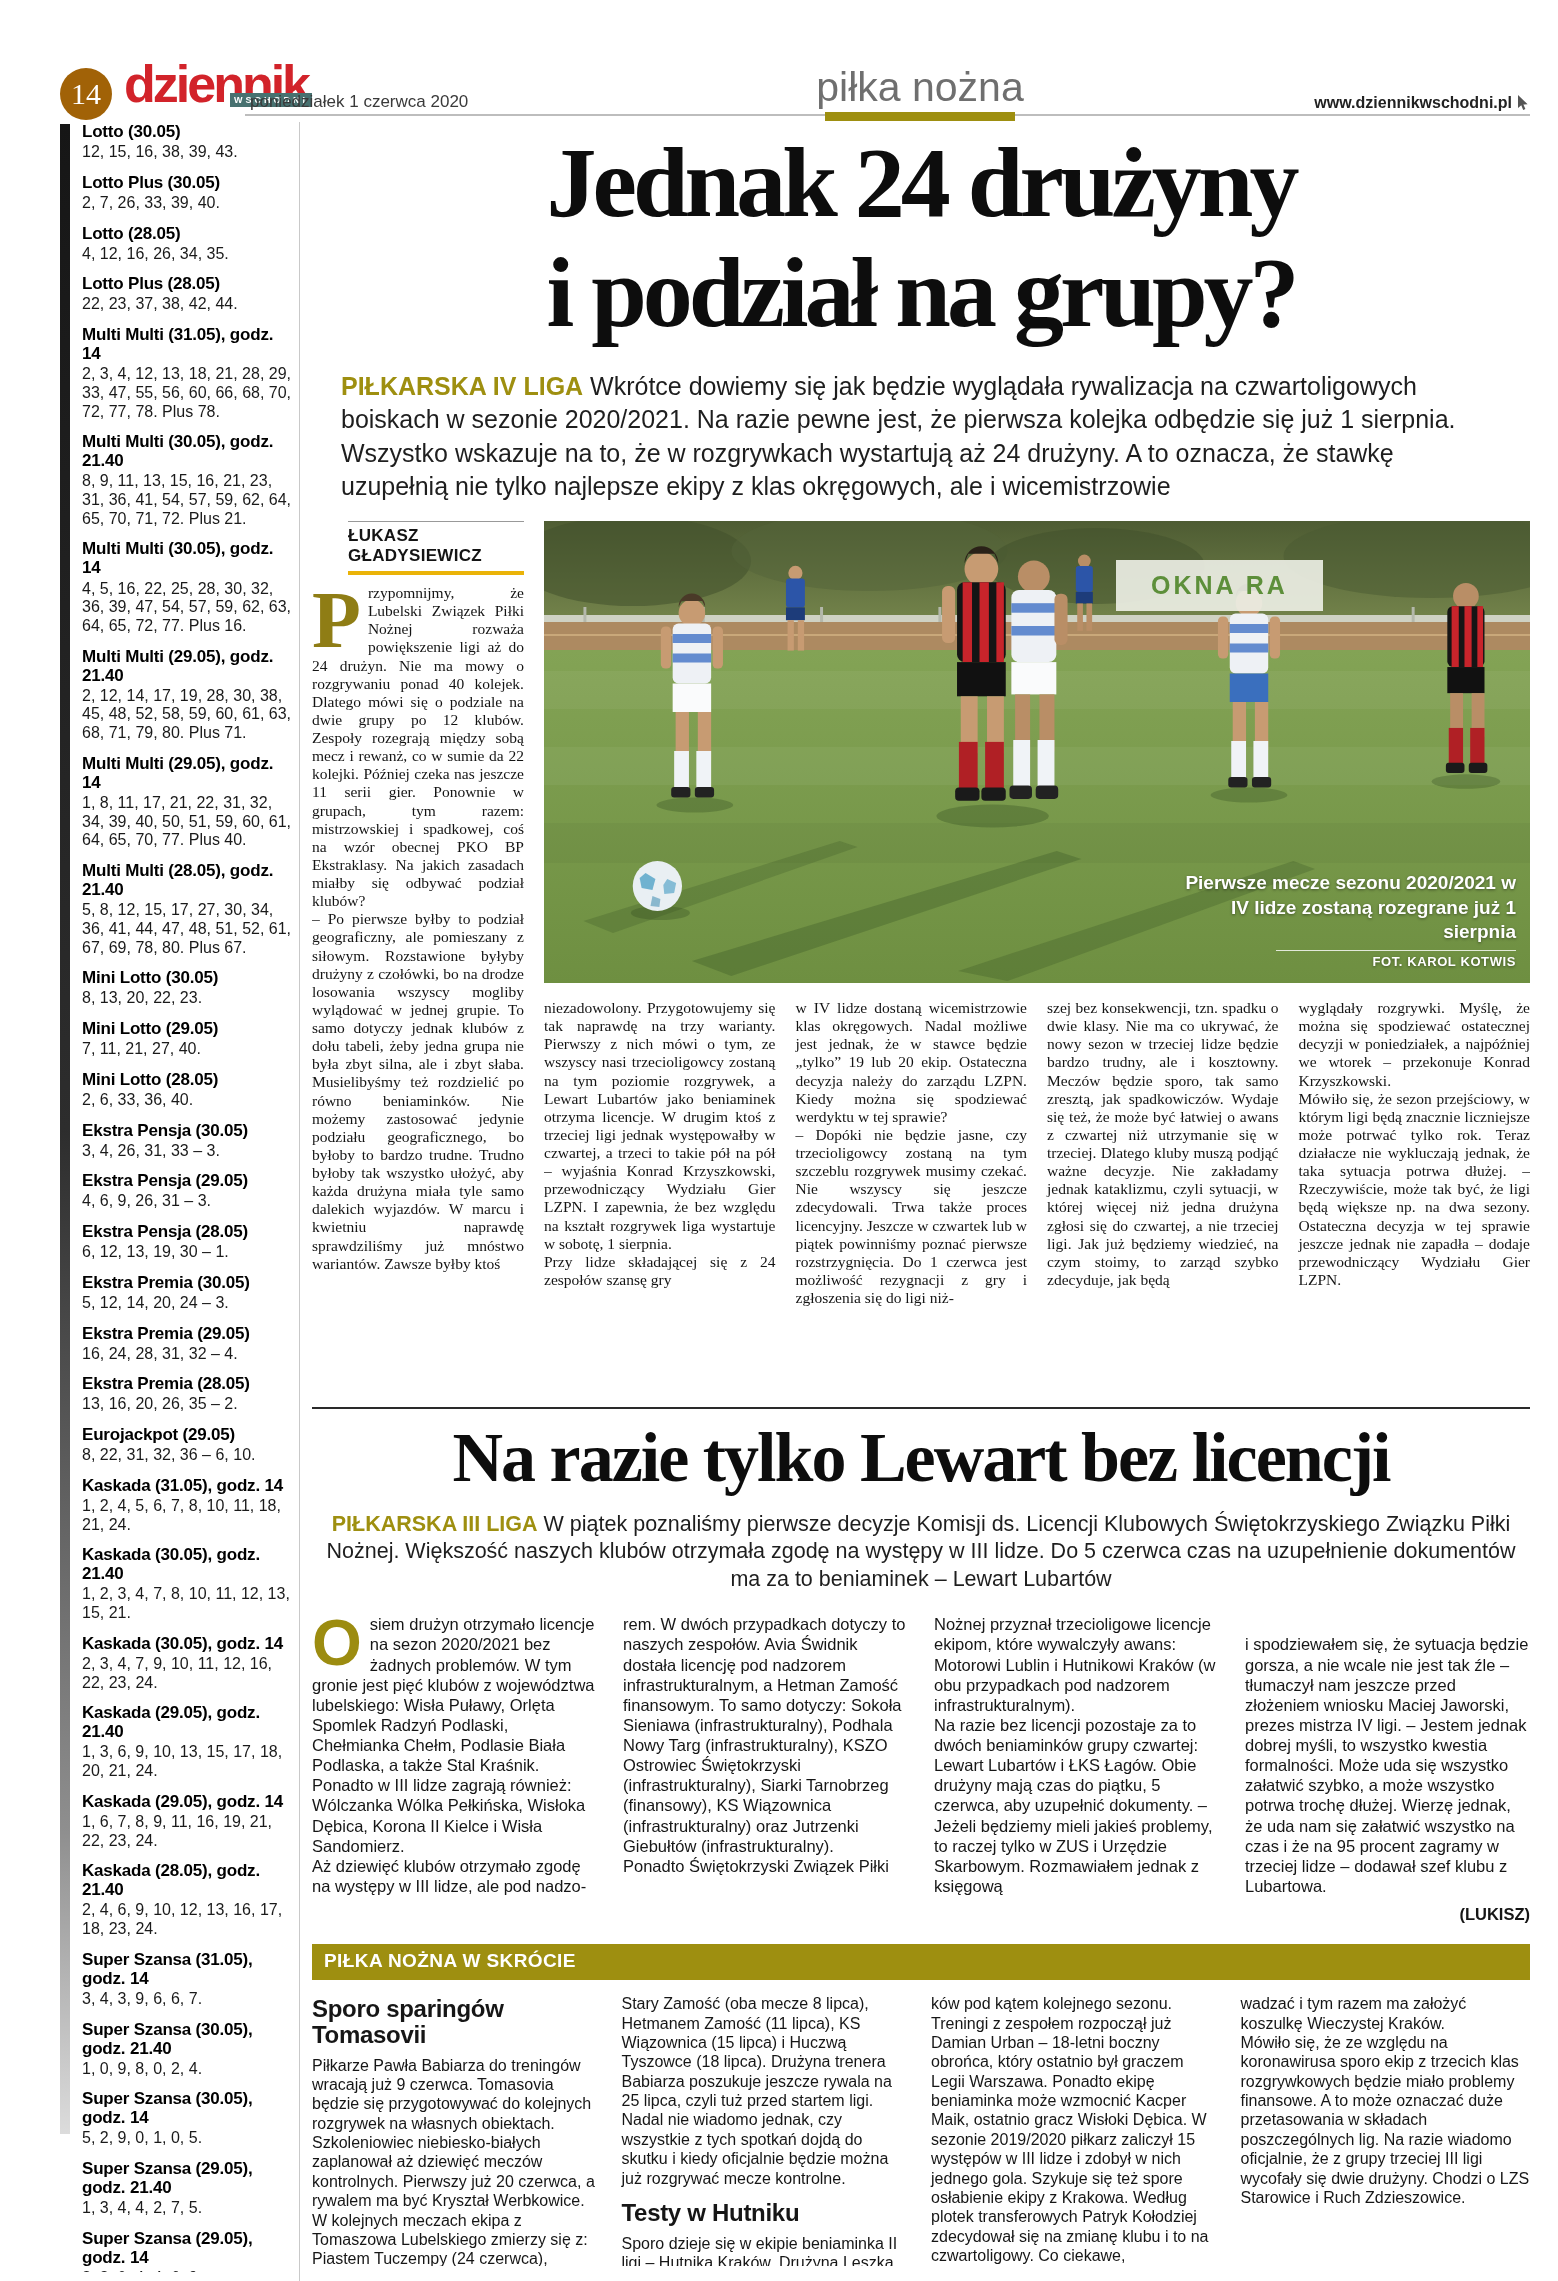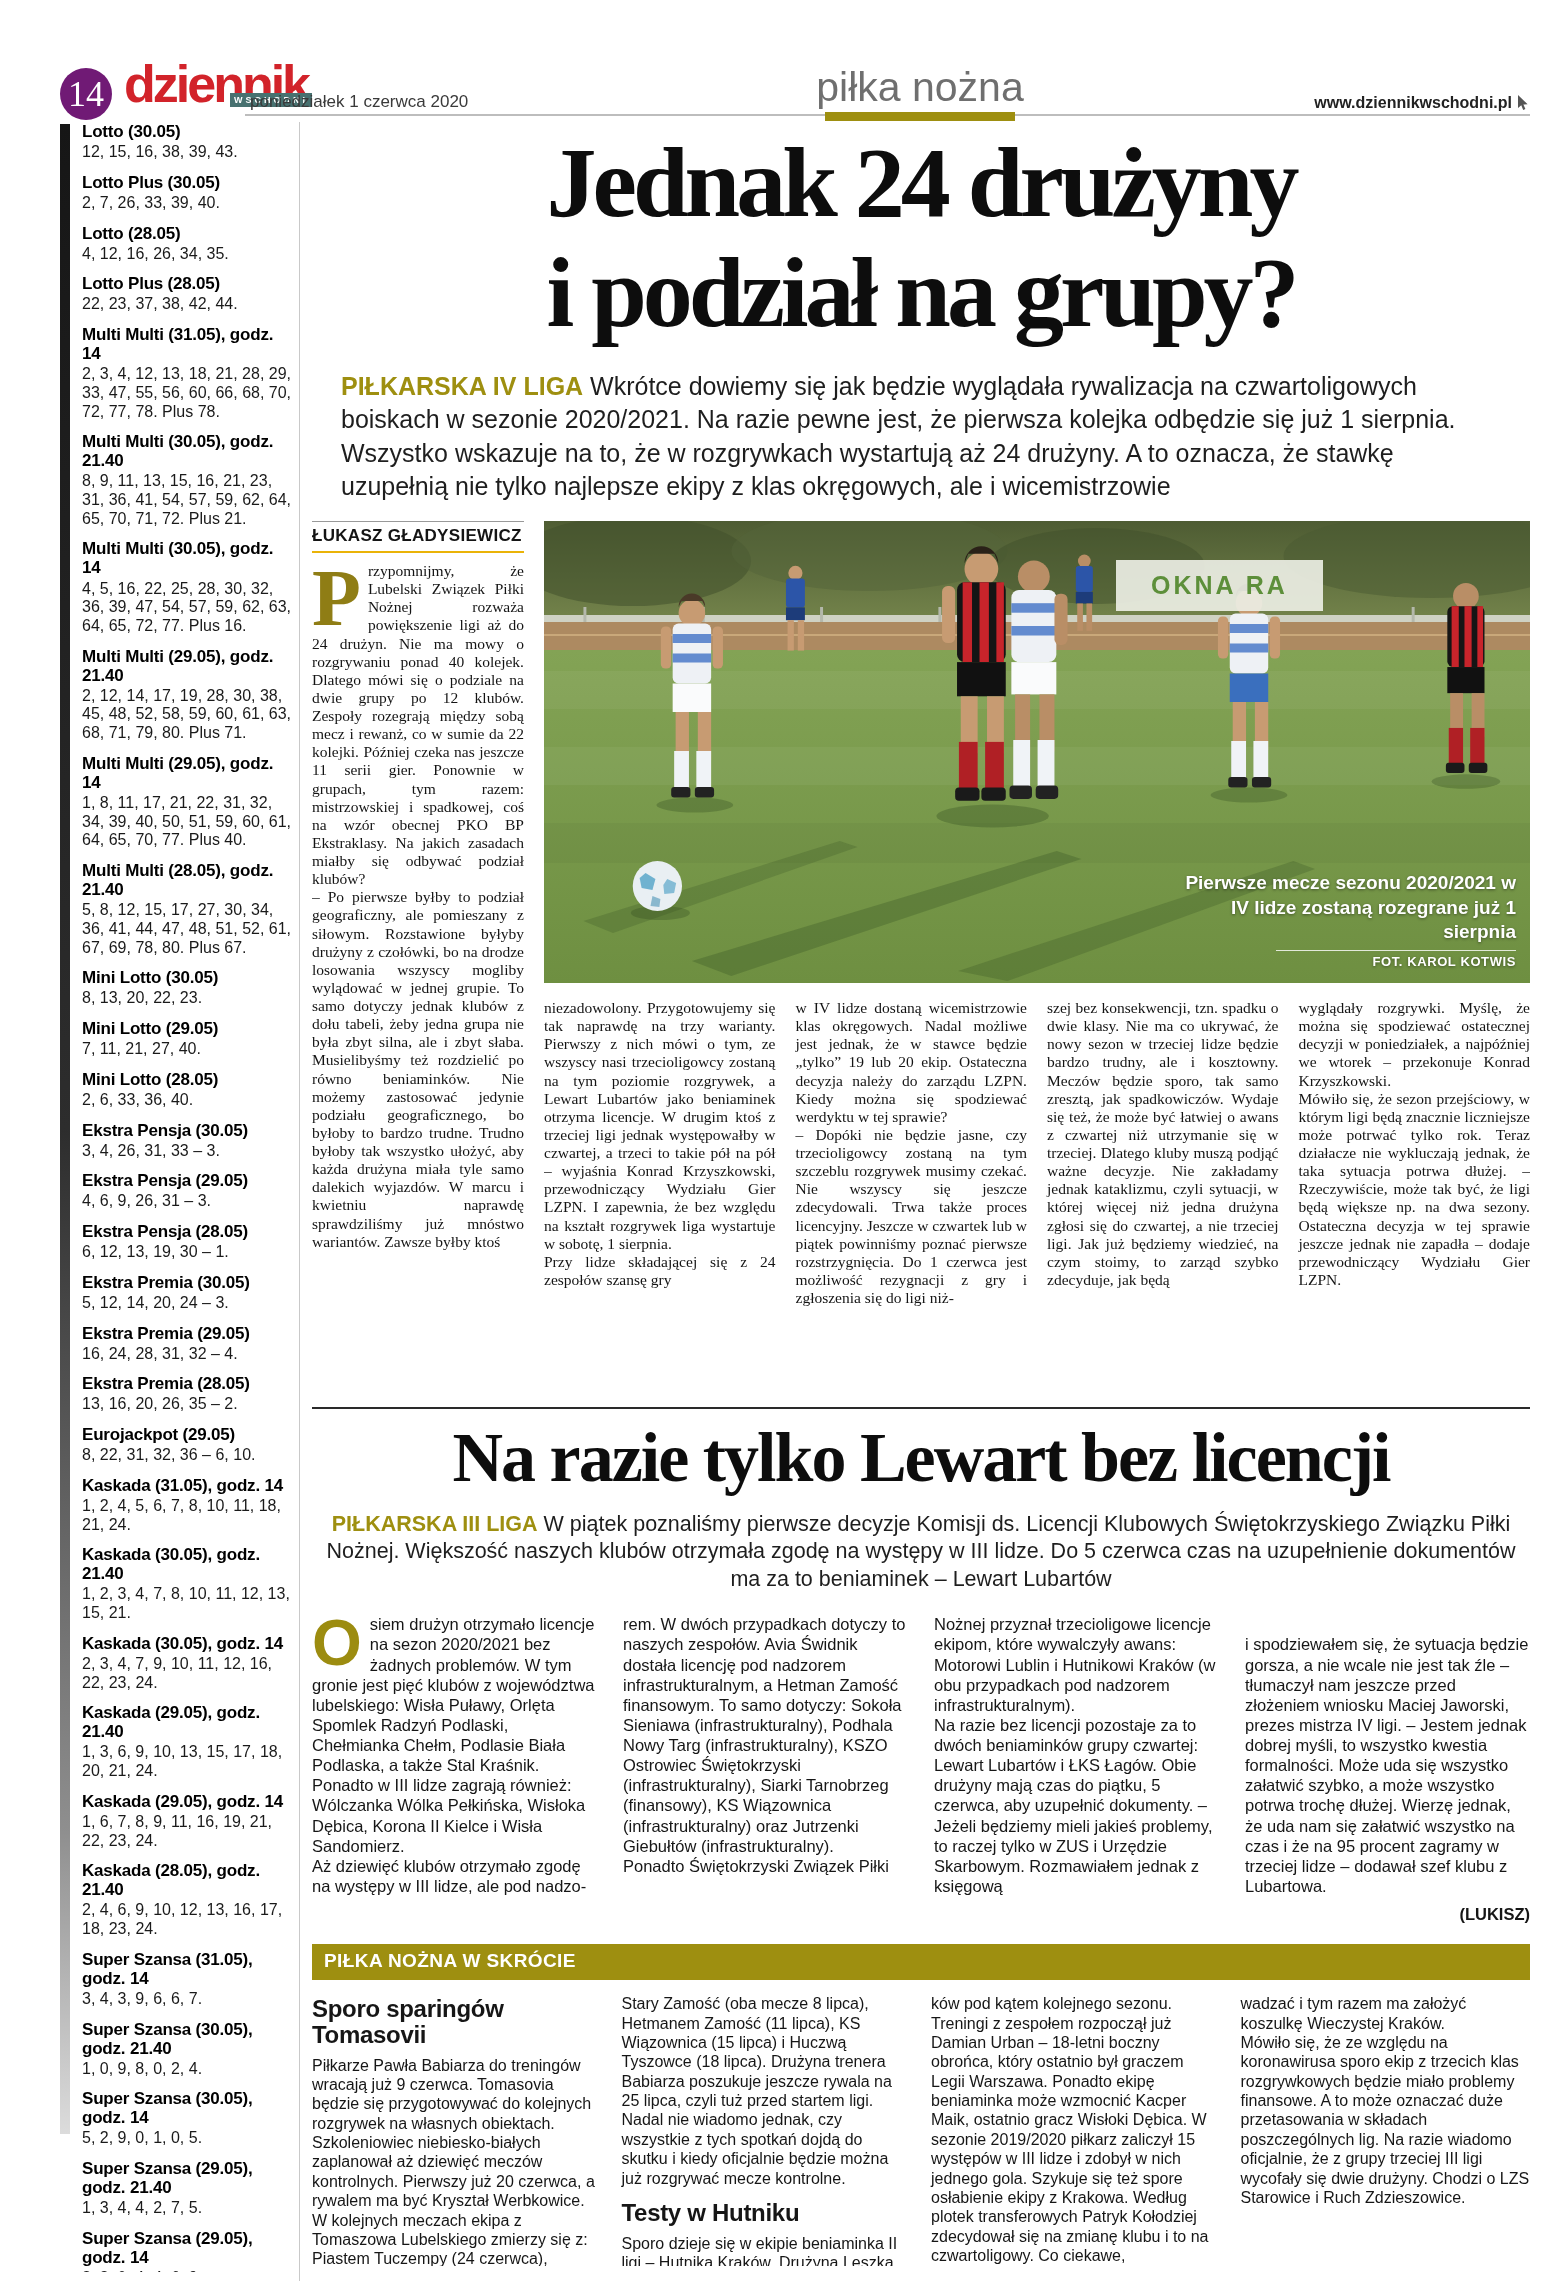--- a/index.html
+++ b/index.html
@@ -2,22 +2,22 @@
 <html lang="pl"><head>
 <meta charset="utf-8">
 <style>
   html,body{margin:0;padding:0;background:#e9e9e9;}
   .page{position:relative;width:1558px;height:2281px;background:#fff;overflow:hidden;
         font-family:"Liberation Sans",sans-serif;color:#141414;margin:0 auto;}
 
   
   .header{position:absolute;top:68px;left:60px;right:28px;height:54px;}
   .pagenum{position:absolute;left:0;top:0;width:52px;height:52px;border-radius:50%;
-           background:#701a75;color:#fff;font-family:"Liberation Serif",serif;
-           font-size:36px;display:flex;align-items:center;justify-content:center;}
+           background:#a16207;color:#fff;font-family:"Liberation Serif",serif;
+           font-size:30px;display:flex;align-items:center;justify-content:center;}
   .logo-wrap{position:absolute;left:64px;top:-10px;}
   .logo-text{font-size:52px;font-weight:700;color:#d2232a;letter-spacing:-3px;line-height:1;}
   .logo-badge{position:absolute;right:-4px;bottom:3px;background:#477170;color:#fff;
               font-size:9px;font-weight:700;letter-spacing:3px;padding:2px 4px;text-align:center;}
   .date{position:absolute;left:190px;top:24px;font-size:17px;color:#3a3a3a;}
   .section-title{position:absolute;left:735px;width:250px;top:-4px;text-align:center;
                  font-size:41px;color:#6f6f6f;letter-spacing:0;}
   .section-bar{position:absolute;left:765px;top:44px;width:190px;height:9px;background:#9e8f10;}
   .header-rule{position:absolute;left:185px;right:0;top:46px;height:2px;background:#bdbdbd;}
   .site{position:absolute;right:0;top:26px;font-size:16px;color:#222;display:flex;align-items:center;gap:2px;}
@@ -35,21 +35,21 @@
   
   .main{position:absolute;left:312px;top:118px;width:1218px;}
   .headline1{font-family:"Liberation Serif",serif;font-weight:700;font-size:100px;
              line-height:1.1;text-align:center;letter-spacing:-4px;color:#0d0d0d;margin-top:10px;}
   .lead1{margin:22px auto 0;width:1160px;text-align:left;font-size:25px;line-height:1.33;color:#1e1e1e;}
   .lead-tag{color:#9e8f10;font-weight:700;}
 
   .article1{display:flex;gap:20px;margin-top:18px;height:866px;overflow:hidden;}
   .a1-left{width:212px;flex:none;}
   .byline{font-size:17px;font-weight:700;letter-spacing:.3px;border-top:1px solid #999;
-          border-bottom:2px solid #eab308;padding:4px 0 5px;margin-bottom:9px;}
+          border-bottom:4px solid #eab308;padding:4px 0 5px;margin-bottom:9px;margin-left:36px;}
   .serif-body{font-family:"Liberation Serif",serif;font-size:15.5px;line-height:1.17;
               text-align:justify;white-space:pre-line;color:#141414;}
   .dropcap-p{float:left;font-family:"Liberation Serif",serif;font-weight:700;font-size:80px;
              line-height:.78;color:#8f7d15;padding:5px 7px 0 0;white-space:normal;}
   .a1-right{flex:1;display:flex;flex-direction:column;min-width:0;}
   .photo{height:462px;position:relative;overflow:hidden;background:#6e8f41;}
   .photo svg{display:block;width:100%;height:100%;}
   .ad-board{position:absolute;left:58%;top:8.5%;width:21%;height:11%;
             background:rgba(235,238,228,.92);display:flex;align-items:center;justify-content:center;
             color:#5d8f3a;font-weight:700;font-size:25px;letter-spacing:3px;}

